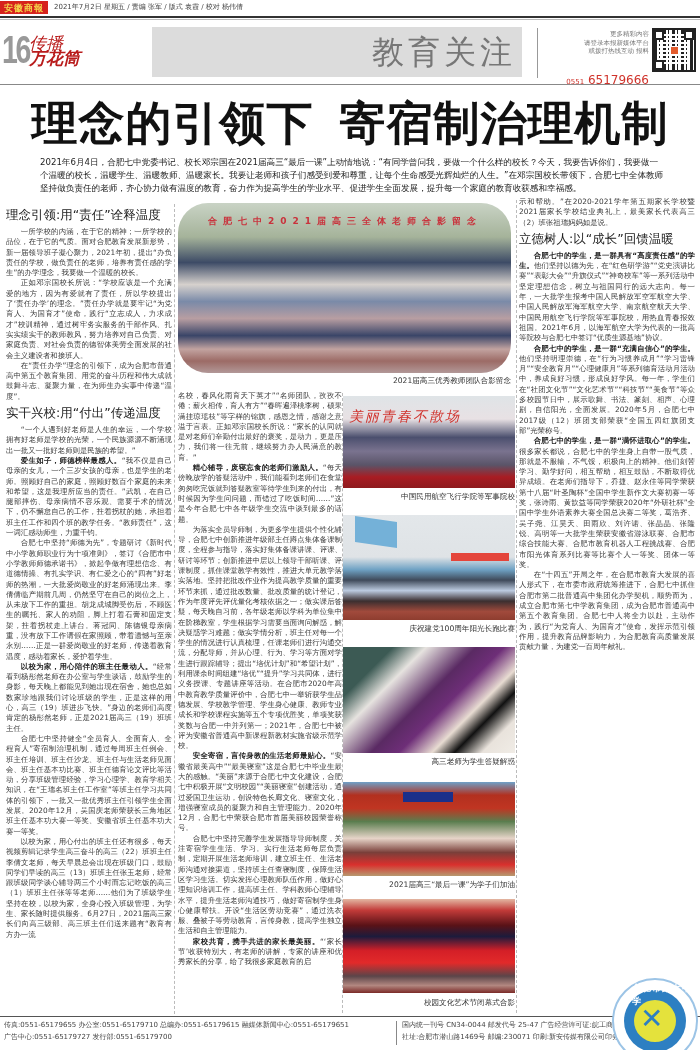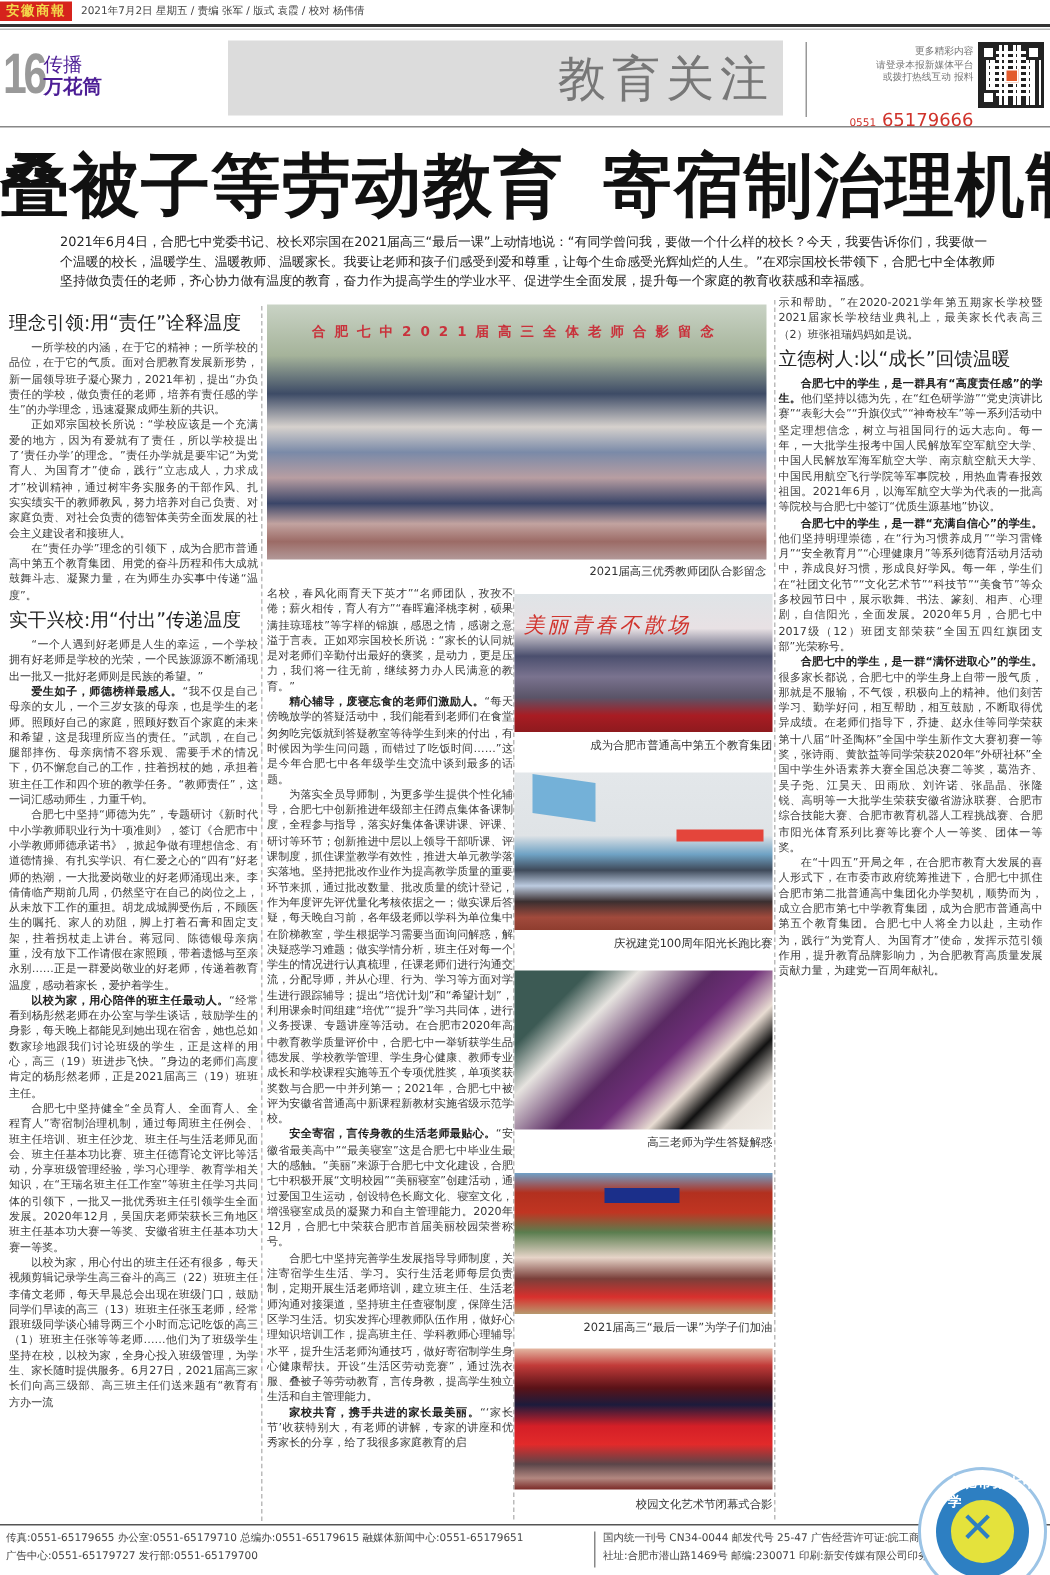--- a/index.html
+++ b/index.html
@@ -4,21 +4,21 @@
 <style>
 *{margin:0;padding:0;box-sizing:border-box;}
 html,body{width:700px;height:1050px;overflow:hidden;background:#fff;}
 body{font-family:"DejaVu Sans","Liberation Sans",sans-serif;color:#2a2a2a;position:relative;}
 .topbar{position:absolute;left:0;top:0;width:700px;height:14px;display:flex;align-items:center;}
 .logo{background:#d6231c;color:#f3d54a;font-family:"DejaVu Serif",serif;font-weight:bold;font-size:9px;padding:2px 4px;height:13px;line-height:11px;letter-spacing:1px;}
 .topmeta{font-size:7px;color:#444;margin-left:6px;white-space:nowrap;}
 .rule1{position:absolute;left:0;top:16px;width:700px;height:2px;background:#333;}
 .rule1b{position:absolute;left:0;top:19px;width:700px;height:1px;background:#bbb;}
 .pagenum{position:absolute;left:2px;top:30px;font-family:"Liberation Sans",sans-serif;font-size:38px;font-weight:bold;color:#999;letter-spacing:-3px;line-height:40px;transform:scaleX(.75);transform-origin:left;}
-.section{position:absolute;left:29px;top:36px;font-size:13px;line-height:15px;color:#4c1d95;}
+.section{position:absolute;left:29px;top:36px;font-size:17px;line-height:15px;color:#b91c1c;font-style:italic;}
 .section .s2{font-weight:bold;}
 .banner{position:absolute;left:152px;top:27px;width:370px;height:50px;background:#dcdcdc;}
 .banner-t{position:absolute;right:6px;top:4px;font-size:32px;color:#777;letter-spacing:4px;font-weight:300;line-height:42px;}
 .vsep{position:absolute;left:537px;top:28px;width:1px;height:50px;background:#999;}
 .promo{position:absolute;left:545px;top:30px;width:104px;text-align:right;font-size:6.5px;line-height:8.5px;color:#777;}
 .promo .phone{font-size:12px;color:#d0332b;line-height:14px;margin-top:17px;}
 .promo .phone .area{font-size:7px;}
 .qr{position:absolute;left:652px;top:28px;width:44px;height:44px;background:
 repeating-linear-gradient(90deg,#222 0 3px,#fff 3px 5px,#222 5px 6px,#fff 6px 9px),#222;border:2px solid #222;}
 .qr::before{content:"";position:absolute;inset:4px;background:repeating-linear-gradient(0deg,transparent 0 2px,#fff 2px 4px);}
@@ -31,21 +31,21 @@
 .col{position:absolute;font-size:7.4px;line-height:10.3px;color:#3a3a3a;text-align:justify;overflow:hidden;}
 .col p{text-indent:2em;}
 .col h2{font-size:12.5px;font-weight:normal;color:#222;line-height:18px;margin:2px 0 3px;text-indent:0;white-space:nowrap;}
 .col b{color:#222;}
 .c1{left:6px;top:204px;width:166px;height:808px;}
 .c2{left:178px;top:391px;width:164px;height:623px;}
 .c4{left:519px;top:197px;width:176px;height:815px;}
 .photo{position:absolute;overflow:hidden;}
 .cap{position:absolute;font-size:7.6px;color:#333;white-space:nowrap;text-align:right;}
 .p1{left:178px;top:203px;width:333px;height:170px;background:
-linear-gradient(180deg,#c9d3c5 0%,#a5b39a 20%,#3d4b66 35%,#d6d1cd 48%,#7a8aa8 58%,#b89ea2 68%,#3a4568 78%,#c2a3a0 86%,#9c6b66 93%,#b29898 100%);}
+linear-gradient(180deg,#c9d3c5 0%,#a5b39a 20%,#3d4b66 35%,#d6d1cd 48%,#7a8aa8 58%,#b89ea2 68%,#3a4568 78%,#c2a3a0 86%,#9c6b66 93%,#b29898 100%); border-radius: 30px;}
 .p1 .title{position:absolute;left:30px;top:12px;font-size:9px;color:#c9323c;font-weight:bold;letter-spacing:6px;white-space:nowrap;}
 .p2{left:343px;top:396px;width:172px;height:92px;background:linear-gradient(180deg,#dfe4e7 0%,#e8e1e4 25%,#4b4f6e 45%,#7a738f 60%,#5a5468 75%,#a81c23 88%,#8e1a1e 100%);}
 .p2 .title{position:absolute;left:6px;top:12px;font-size:14px;color:#d0342e;font-family:"DejaVu Serif",serif;letter-spacing:2px;font-style:italic;}
 .p3{left:343px;top:515px;width:172px;height:105px;background:linear-gradient(180deg,#e3e7ea 0%,#dfe3e6 40%,#6fa2c4 52%,#3f4a5a 62%,#bccbe0 72%,#3b2f30 82%,#a14a3c 92%,#8e3d2f 100%);}
 .p3 .flag{position:absolute;left:12px;top:4px;width:42px;height:26px;background:#74b1d8;transform:skewY(8deg);}
 .p3 .arch{position:absolute;right:6px;top:38px;width:58px;height:8px;background:#e4453b;}
 .p4{left:343px;top:647px;width:172px;height:106px;background:linear-gradient(135deg,#3c5a54 0%,#3c5a54 18%,#e6e3df 30%,#5a2a63 48%,#6e2e78 58%,#e8dcd2 70%,#111 78%,#e9e3dc 88%,#f0ece6 100%);}
 .p5{left:343px;top:782px;width:172px;height:94px;background:linear-gradient(180deg,#6fa0c7 0%,#b2301f 14%,#c03522 28%,#5a7d4e 42%,#e6d4c8 60%,#7a3f3a 75%,#d9302d 88%,#b7996f 100%);}
 .p5 .gate{position:absolute;left:60px;top:10px;width:50px;height:10px;background:#1b2f8a;}
 .p6{left:343px;top:899px;width:172px;height:94px;background:linear-gradient(180deg,#e3b7a2 0%,#c23b39 12%,#5a1217 28%,#1c1b3c 40%,#d41f27 55%,#e22a2a 68%,#5b4549 82%,#b28780 92%,#7b2a27 100%);}
@@ -97,27 +97,27 @@
 <div class="qr">
   <span class="c" style="left:0;top:0"></span>
   <span class="c" style="right:0;top:0"></span>
   <span class="c" style="left:0;bottom:0"></span>
   <span class="ctr"></span>
 </div>
 
 <div class="rule2"></div>
 
 <div class="headline">
-  <span>叠被子等劳动教育</span><span class="gap"></span><span>寄宿制治理机制</span>
+  <span>理念的引领下</span><span class="gap"></span><span>寄宿制治理机制</span>
 </div>
 <div class="lede">2021年6月4日，合肥七中党委书记、校长邓宗国在2021届高三“最后一课”上动情地说：“有同学曾问我，要做一个什么样的校长？今天，我要告诉你们，我要做一个温暖的校长，温暖学生、温暖教师、温暖家长。我要让老师和孩子们感受到爱和尊重，让每个生命感受光辉灿烂的人生。”在邓宗国校长带领下，合肥七中全体教师坚持做负责任的老师，齐心协力做有温度的教育，奋力作为提高学生的学业水平、促进学生全面发展，提升每一个家庭的教育收获感和幸福感。</div>
 
 <div class="col c1">
   <h2>理念引领:用“责任”诠释温度</h2>
-  <p>一所学校的内涵，在于它的精神；一所学校的品位，在于它的气质。面对合肥教育发展新形势，新一届领导班子凝心聚力，2021年初，提出“办负责任的学校，做负责任的老师，培养有责任感的学生”的办学理念，迅速凝聚成师生新的共识。</p>
+  <p>一所学校的内涵，在于它的精神；一所学校的品位，在于它的气质。面对合肥教育发展新形势，新一届领导班子凝心聚力，2021年初，提出“办负责任的学校，做负责任的老师，培养有责任感的学生”的办学理念，我要做一个温暖的校长。</p>
   <p>正如邓宗国校长所说：“学校应该是一个充满爱的地方，因为有爱就有了责任，所以学校提出了‘责任办学’的理念。”责任办学就是要牢记“为党育人、为国育才”使命，践行“立志成人，力求成才”校训精神，通过树牢务实服务的干部作风、扎实实绩实干的教师教风，努力培养对自己负责、对家庭负责、对社会负责的德智体美劳全面发展的社会主义建设者和接班人。</p>
   <p>在“责任办学”理念的引领下，成为合肥市普通高中第五个教育集团、用党的奋斗历程和伟大成就鼓舞斗志、凝聚力量，在为师生办实事中传递“温度”。</p>
   <h2>实干兴校:用“付出”传递温度</h2>
   <p>“一个人遇到好老师是人生的幸运，一个学校拥有好老师是学校的光荣，一个民族源源不断涌现出一批又一批好老师则是民族的希望。”</p>
   <p><b>爱生如子，师德榜样最感人。</b><span>“我不仅是自己母亲的女儿，一个三岁女孩的母亲，也是学生的老师。照顾好自己的家庭，照顾好数百个家庭的未来和希望，这是我理所应当的责任。”武凯，在自己腿部摔伤、母亲病情不容乐观、需要手术的情况下，仍不懈怠自己的工作，拄着拐杖的她，承担着班主任工作和四个班的教学任务。“教师责任”，这一词汇感动师生，力重千钧。</span></p>
   <p>合肥七中坚持“师德为先”，专题研讨《新时代中小学教师职业行为十项准则》，签订《合肥市中小学教师师德承诺书》，掀起争做有理想信念、有道德情操、有扎实学识、有仁爱之心的“四有”好老师的热潮，一大批爱岗敬业的好老师涌现出来。李倩倩临产期前几周，仍然坚守在自己的岗位之上，从未放下工作的重担。胡龙成城脚受伤后，不顾医生的嘱托、家人的劝阻，脚上打着石膏和固定支架，拄着拐杖走上讲台。蒋冠同、陈德银母亲病重，没有放下工作请假在家照顾，带着遗憾与至亲永别……正是一群爱岗敬业的好老师，传递着教育温度，感动着家长，爱护着学生。</p>
   <p><b>以校为家，用心陪伴的班主任最动人。</b><span>“经常看到杨彤然老师在办公室与学生谈话，鼓励学生的身影，每天晚上都能见到她出现在宿舍，她也总如数家珍地跟我们讨论班级的学生，正是这样的用心，高三（19）班进步飞快。”身边的老师们高度肯定的杨彤然老师，正是2021届高三（19）班班主任。</span></p>
   <p>合肥七中坚持健全“全员育人、全面育人、全程育人”寄宿制治理机制，通过每周班主任例会、班主任培训、班主任沙龙、班主任与生活老师见面会、班主任基本功比赛、班主任德育论文评比等活动，分享班级管理经验，学习心理学、教育学相关知识，在“王瑞名班主任工作室”等班主任学习共同体的引领下，一批又一批优秀班主任引领学生全面发展。2020年12月，吴国庆老师荣获长三角地区班主任基本功大赛一等奖、安徽省班主任基本功大赛一等奖。</p>
   <p>以校为家，用心付出的班主任还有很多，每天视频剪辑记录学生高三奋斗的高三（22）班班主任李倩文老师，每天早晨总会出现在班级门口，鼓励同学们早读的高三（13）班班主任张玉老师，经常跟班级同学谈心辅导两三个小时而忘记吃饭的高三（1）班班主任张等等老师……他们为了班级学生坚持在校，以校为家，全身心投入班级管理，为学生、家长随时提供服务。6月27日，2021届高三家长们向高三级部、高三班主任们送来题有“教育有方办一流</p>
 </div>
@@ -136,21 +136,21 @@
   <p><b>安全寄宿，言传身教的生活老师最贴心。</b><span>“安徽省最美高中”“最美寝室”这是合肥七中毕业生最大的感触。“美丽”来源于合肥七中文化建设，合肥七中积极开展“文明校园”“美丽寝室”创建活动，通过爱国卫生运动，创设特色长廊文化、寝室文化，增强寝室成员的凝聚力和自主管理能力。2020年12月，合肥七中荣获合肥市首届美丽校园荣誉称号。</span></p>
   <p>合肥七中坚持完善学生发展指导导师制度，关注寄宿学生生活、学习。实行生活老师每层负责制，定期开展生活老师培训，建立班主任、生活老师沟通对接渠道，坚持班主任查寝制度，保障生活区学习生活。切实发挥心理教师队伍作用，做好心理知识培训工作，提高班主任、学科教师心理辅导水平，提升生活老师沟通技巧，做好寄宿制学生身心健康帮扶。开设“生活区劳动竞赛”，通过洗衣服、叠被子等劳动教育，言传身教，提高学生独立生活和自主管理能力。</p>
   <p><b>家校共育，携手共进的家长最美丽。</b><span>“‘家长节’收获特别大，有老师的讲解，专家的讲座和优秀家长的分享，给了我很多家庭教育的启</span></p>
 </div>
 
 <div class="vline" style="left:342px;top:393px;height:620px"></div>
 
 <div class="photo p2">
   <div class="title">美丽青春不散场</div>
 </div>
-<div class="cap cap2">成为合肥市普通高中第五个教育集团</div>
+<div class="cap cap2">中国民用航空飞行学院等军事院校</div>
 
 <div class="photo p3">
   <div class="flag"></div>
   <div class="arch"></div>
 </div>
 <div class="cap cap3">庆祝建党100周年阳光长跑比赛</div>
 
 <div class="photo p4"></div>
 <div class="cap cap4">高三老师为学生答疑解惑</div>
 

